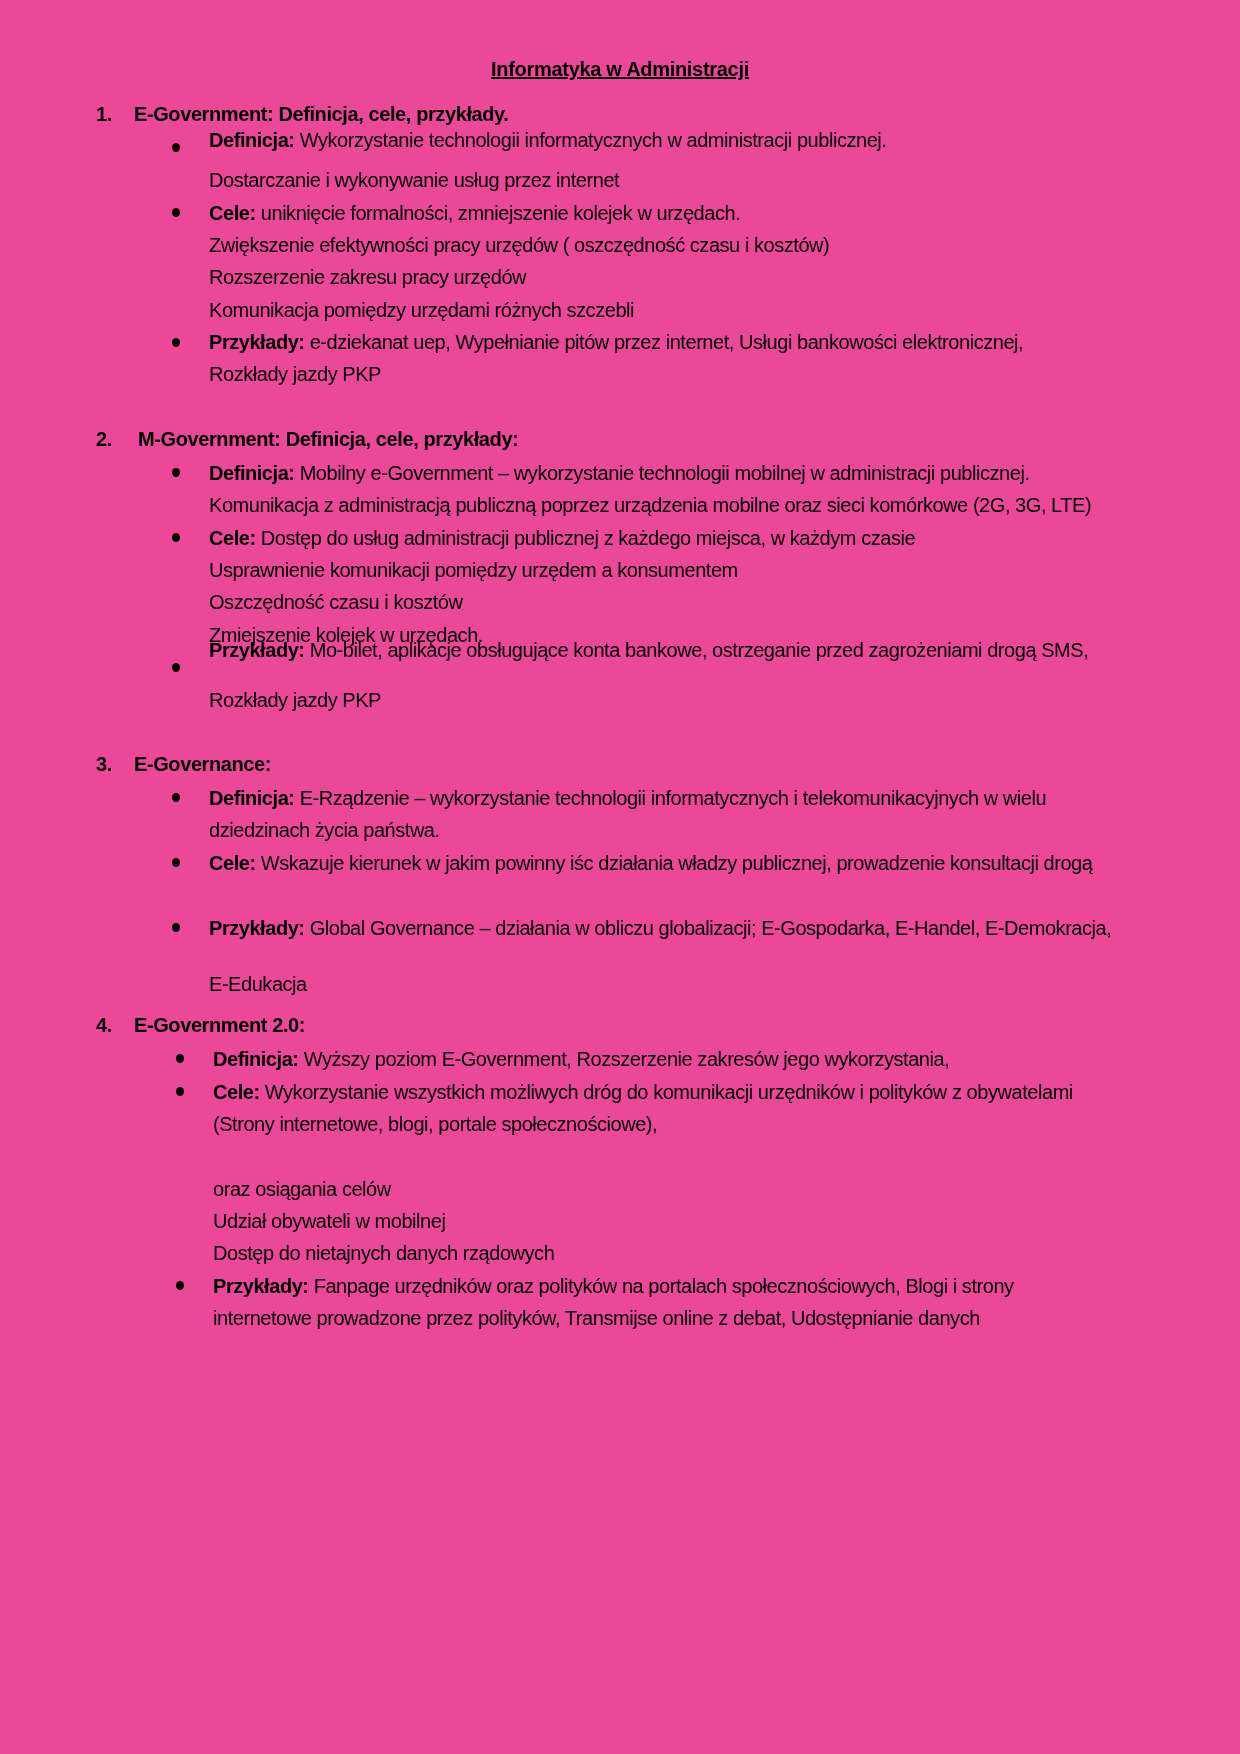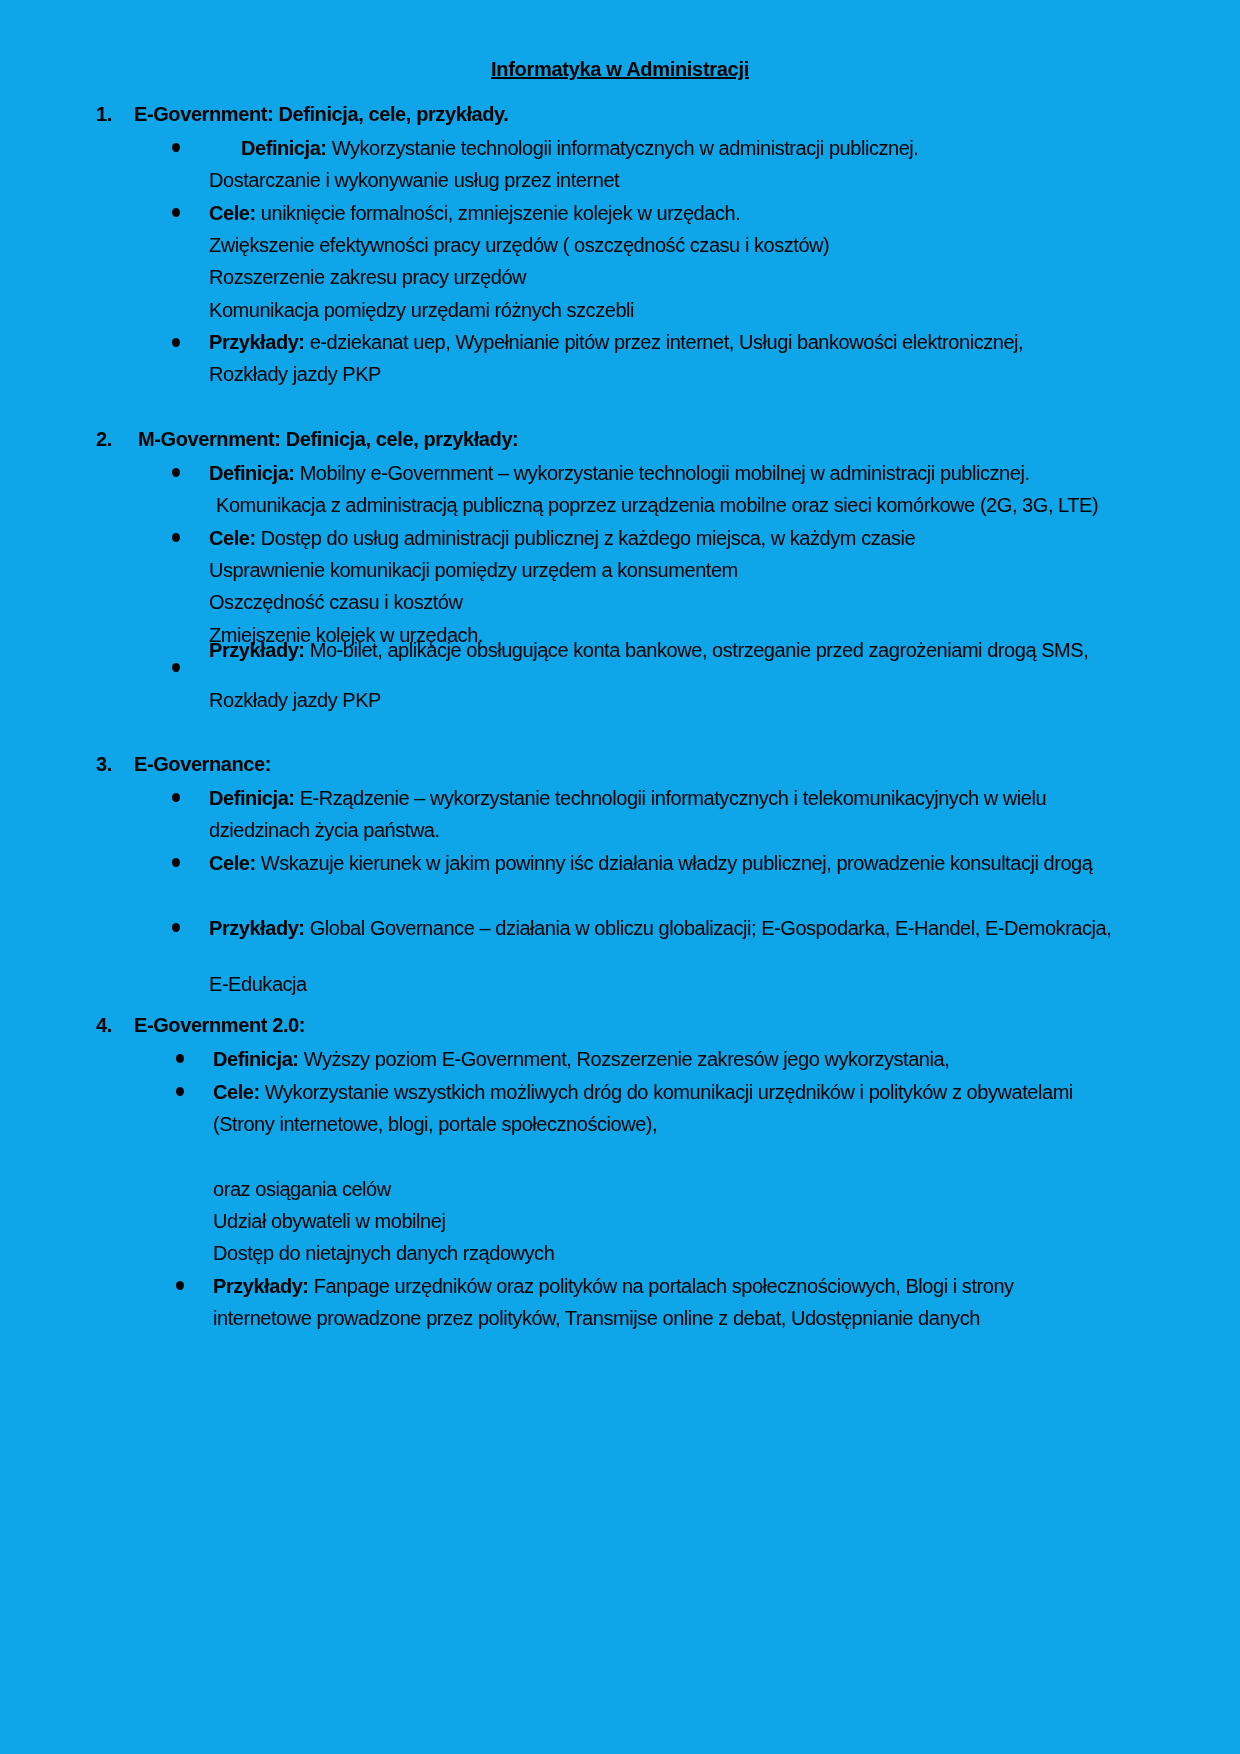--- a/index.html
+++ b/index.html
@@ -1,21 +1,21 @@
 <!DOCTYPE html>
 <html><head>
   <meta charset="utf-8">
   <style>
     html, body { margin: 0; padding: 0; background: #ffffff; }
     body {
       width: 1240px; height: 1754px; position: relative; overflow: hidden;
       font-family: "Liberation Sans", "DejaVu Sans", sans-serif;
       color: #000000;
     }
-    .page { position: absolute; left: 0; top: 0; width: 1240px; height: 1754px; background: #0ea5e9; text-decoration: underline; }
+    .page { position: absolute; left: 0; top: 0; width: 1240px; height: 1754px; background: #ec4899; text-decoration: underline; }
     .title {
       position: absolute; top: 58px; left: 0; width: 1240px; text-align: center;
       font-weight: bold; font-size: 20px; text-decoration: underline;
       letter-spacing: -0.3px;
     }
     .section-head {
       position: absolute; left: 96px; font-weight: bold; font-size: 20px;
       letter-spacing: -0.4px; white-space: nowrap;
     }
     .section-head .num { display: inline-block; width: 38px; }
@@ -33,38 +33,38 @@
 </head>
 <body>
 
 <div class="page">
 
   <div class="title">Informatyka w Administracji</div>
 
   <div class="section-head" style="top:103px;"><span class="num">1.</span><span>E-Government: Definicja, cele, przykłady.</span></div>
 
   <span class="bullet" style="left:172px; top:143px;"></span>
-  <div class="line" style="top:136px;margin-left:32px;"><b>Definicja</b><b>: </b><span>Wykorzystanie technologii informatycznych w administracji publicznej.</span></div>
+  <div class="line" style="top:128px;"><b>Definicja</b><b>: </b><span>Wykorzystanie technologii informatycznych w administracji publicznej.</span></div>
   <div class="line" style="top:168px;">Dostarczanie i wykonywanie usług przez internet</div>
 
   <span class="bullet" style="left:172px; top:208px;"></span>
   <div class="line" style="top:201px;"><b>Cele</b><b>: </b><span> uniknięcie formalności, zmniejszenie kolejek w urzędach.</span></div>
   <div class="line" style="top:233px;">Zwiększenie efektywności pracy urzędów ( oszczędność czasu i kosztów)</div>
   <div class="line" style="top:265px;">Rozszerzenie zakresu pracy urzędów</div>
   <div class="line" style="top:298px;">Komunikacja pomiędzy urzędami różnych szczebli</div>
 
   <span class="bullet" style="left:172px; top:338px;"></span>
   <div class="line" style="top:330px;"><b>Przykłady</b><b>: </b><span>e-dziekanat uep, Wypełnianie pitów przez internet, Usługi bankowości elektronicznej,</span></div>
   <div class="line" style="top:362px;">Rozkłady jazdy PKP</div>
 
   <div class="section-head" style="top:428px;"><span class="num" style="width:42px;">2.</span><span>M-Government: Definicja, cele, przykłady:</span></div>
 
   <span class="bullet" style="left:172px; top:468px;"></span>
   <div class="line" style="top:461px;"><b>Definicja</b><b>: </b><span>Mobilny e-Government – wykorzystanie technologii mobilnej w administracji publicznej.</span></div>
-  <div class="line" style="top:493px;margin-left:7px;">Komunikacja z administracją publiczną poprzez urządzenia mobilne oraz sieci komórkowe (2G, 3G, LTE)</div>
+  <div class="line" style="top:493px;">Komunikacja z administracją publiczną poprzez urządzenia mobilne oraz sieci komórkowe (2G, 3G, LTE)</div>
 
   <span class="bullet" style="left:172px; top:533px;"></span>
   <div class="line" style="top:526px;"><b>Cele</b><b>: </b><span>Dostęp do usług administracji publicznej z każdego miejsca, w każdym czasie</span></div>
   <div class="line" style="top:558px;">Usprawnienie komunikacji  pomiędzy urzędem a konsumentem</div>
   <div class="line" style="top:590px;">Oszczędność czasu i kosztów</div>
   <div class="line" style="top:623px;">Zmiejszenie kolejek w urzędach.</div>
 
   <span class="bullet" style="left:172px; top:663px;"></span>
   <div class="line" style="top:638px;"><b>Przykłady</b><b>: </b><span>Mo-bilet, aplikacje obsługujące konta bankowe, ostrzeganie przed  zagrożeniami drogą SMS,</span></div>
   <div class="line" style="top:688px;">Rozkłady jazdy PKP</div>

